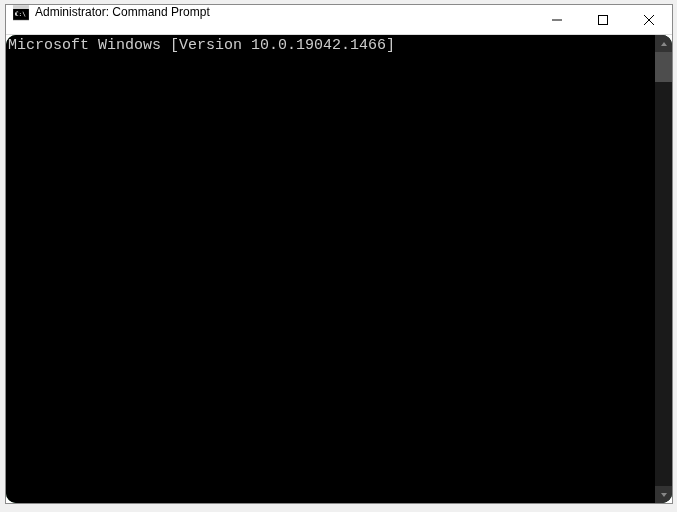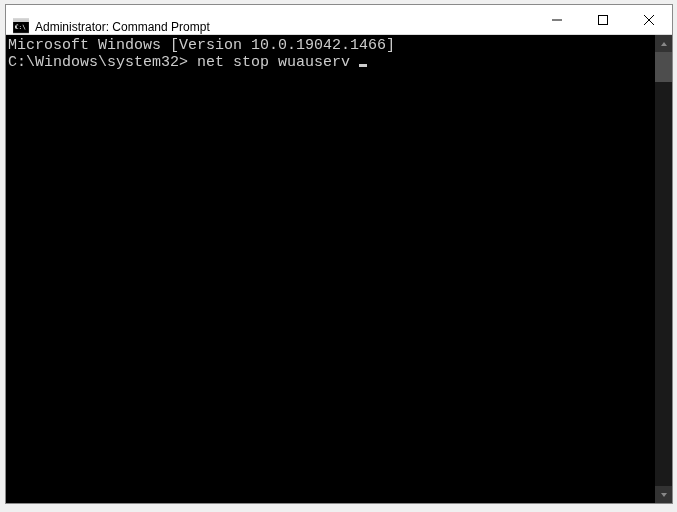--- a/index.html
+++ b/index.html
@@ -22,21 +22,21 @@
       height: 500px;
       background: #ffffff;
       border: 1px solid #8a8a8a;
       display: flex;
       flex-direction: column;
     }
     .titlebar {
       height: 30px;
       background: #ffffff;
       display: flex;
-      align-items: flex-end;
+      align-items: flex-start;
       flex-shrink: 0;
       border-bottom: 1px solid #dcdcdc;
     }
     .titlebar-icon {
       width: 16px;
       height: 16px;
       margin-left: 7px;
       margin-right: 6px;
       flex-shrink: 0;
       display: flex;
@@ -66,20 +66,21 @@
     }
     .titlebar-btn svg {
       width: 10px;
       height: 10px;
     }
     .content-area {
       flex-grow: 1;
       display: flex;
       background: #14532d;
       overflow: hidden;
+      border-radius: 10px;
     }
     .terminal {
       flex-grow: 1;
       background: #000000;
       color: #cccccc;
       font-family: Consolas, "Courier New", monospace;
       font-size: 15px;
       line-height: 17px;
       padding: 2px 0 0 2px;
       white-space: pre;
@@ -158,21 +159,21 @@
       </button>
       <button class="titlebar-btn close">
         <svg viewBox="0 0 10 10">
             <line x1="0" y1="0" x2="10" y2="10" stroke="#000" stroke-width="1"></line>
             <line x1="10" y1="0" x2="0" y2="10" stroke="#000" stroke-width="1"></line>
           </svg>
       </button>
     </div>
   </div>
   <div class="content-area">
-    <div class="terminal"><span class="line">Microsoft Windows [Version 10.0.19042.1466]</span><span class="line"></span><span class="line"><span>C:\Windows\system32&gt;</span> <span>net stop wuauserv</span> <span class="cursor"></span></span></div>
+    <div class="terminal"><span class="line">Microsoft Windows [Version 10.0.19042.1466]</span><span class="line"></span></div>
     <div class="scrollbar">
       <div class="scrollbar-btn">
         <svg viewBox="0 0 8 8">
             <path d="M4 2 L7 6 L1 6 Z"></path>
           </svg>
       </div>
       <div class="scrollbar-track">
         <div class="scrollbar-thumb"></div>
       </div>
       <div class="scrollbar-btn">

